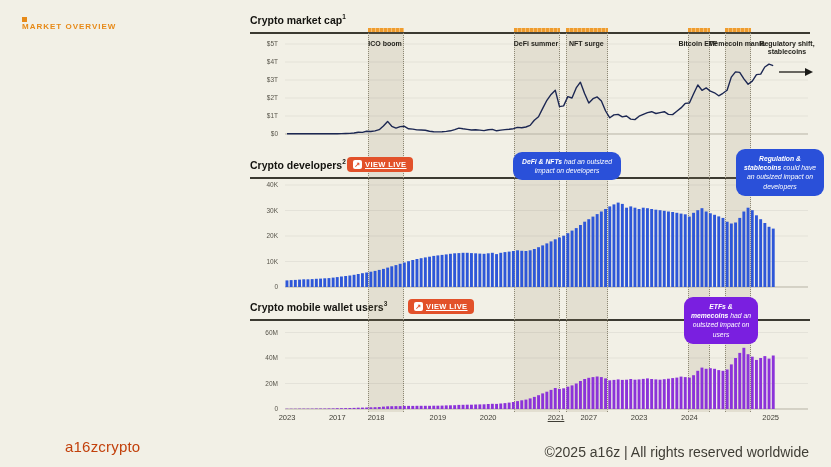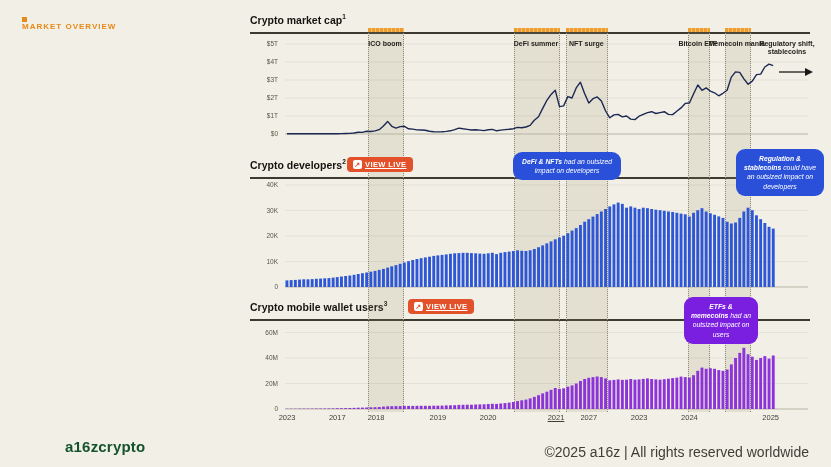--- a/index.html
+++ b/index.html
@@ -44,21 +44,21 @@
   
   .callout{position:absolute;border-radius:9px;color:#fff;text-align:center;font-size:6.8px;font-style:italic;line-height:1.35;padding:5px 6px;z-index:6;}
   .callout .lead{font-weight:700;}
   .co-blue{background:#2a50d9;}
   .co-purple{background:#7a1fe0;}
   #co-1{left:263px;top:152px;width:96px;}
   #co-2{left:486px;top:149px;width:76px;}
   #co-3{left:434px;top:297px;width:62px;}
 
   
-  .logo{position:absolute;left:65px;top:438px;font-size:15px;font-weight:700;letter-spacing:.2px;color:#14532d;}
+  .logo{position:absolute;left:65px;top:438px;font-size:15px;font-weight:400;letter-spacing:.2px;color:#c2410c;}
   .sources{position:absolute;left:258px;top:444px;font-size:8.5px;color:#3f3d35;}
   .copyright{position:absolute;right:22px;top:444px;font-size:14px;color:#3f3d35;}
 </style>
 </head>
 <body>
 
 <div class="slide">
 
   <div class="eyebrow">
     <span class="sq"></span>

